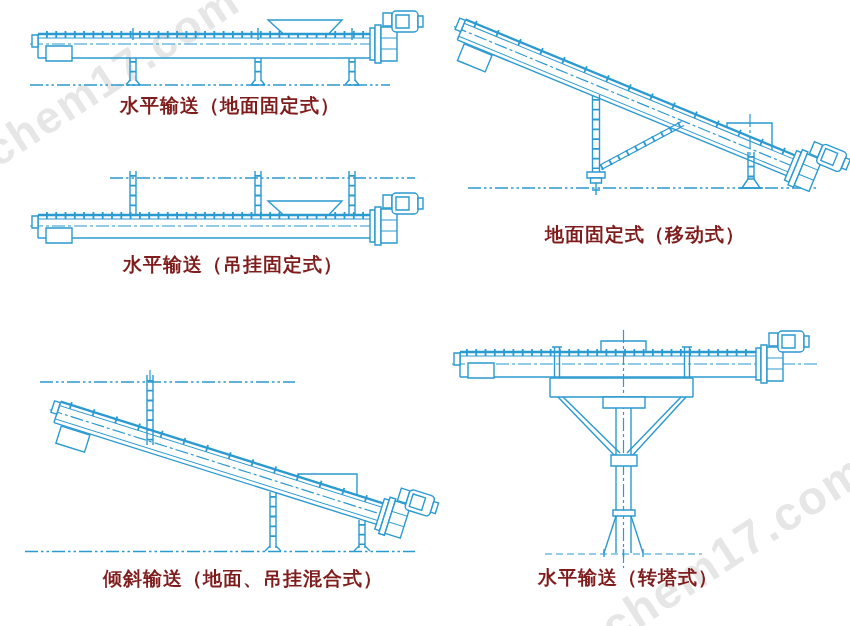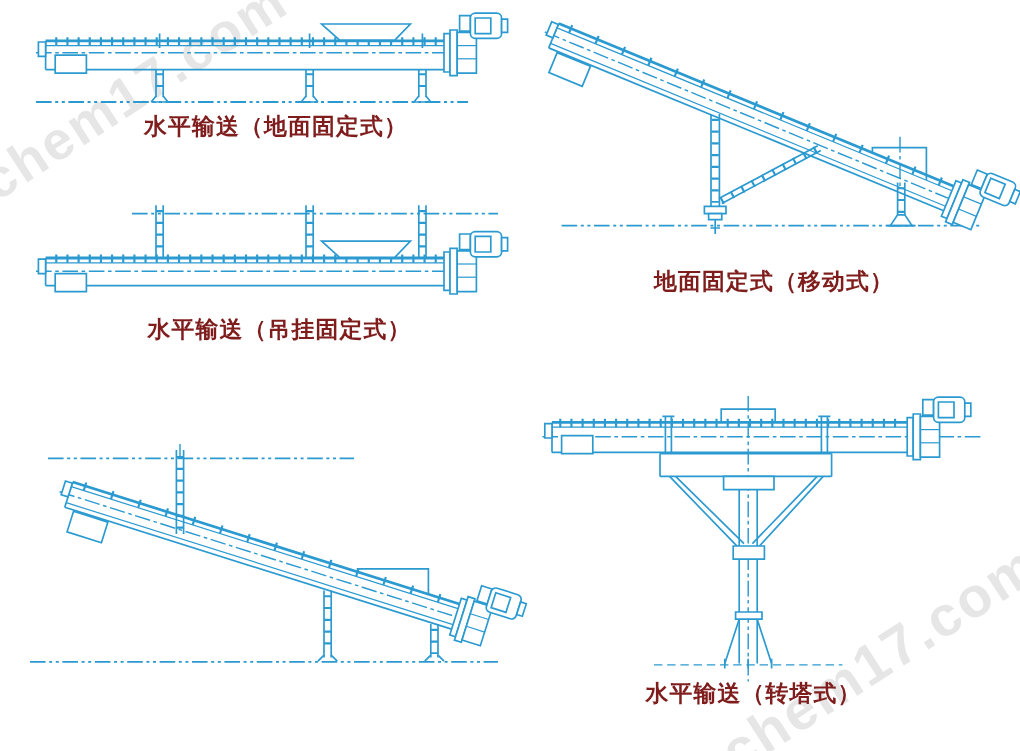--- a/index.html
+++ b/index.html
@@ -220,16 +220,17 @@
         <rect class="box" x="611" y="455" width="26" height="11"></rect>
         <rect class="box" x="613" y="510" width="22" height="6"></rect>
         <path class="ln" d="M616,516 L604,553 M631,516 L643,553"></path>
         <path class="ln" d="M604,549 V557 M643,549 V557 M623.5,549 V557"></path>
         <line class="ln-thin" x1="545" y1="554" x2="702" y2="554" stroke-dasharray="7 4"></line>
       </g>
     </g>
   </svg>
 
   <div class="caption" style="left:230px;top:106px;">水平输送（地面固定式）</div>
-  <div class="caption" style="left:233px;top:265px;margin-top:10px;">水平输送（吊挂固定式）</div>
+  <div class="caption" style="left:233px;top:265px;">水平输送（吊挂固定式）</div>
   <div class="caption" style="left:645px;top:235px;">地面固定式（移动式）</div>
+  <div class="caption" style="left:243px;top:579px;">倾斜输送（地面、吊挂混合式）</div>
   <div class="caption" style="left:628px;top:578px;">水平输送（转塔式）</div>
 </div>
 
 </body></html>

